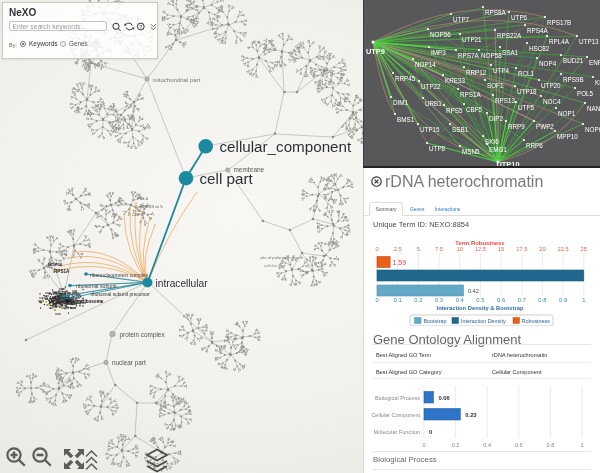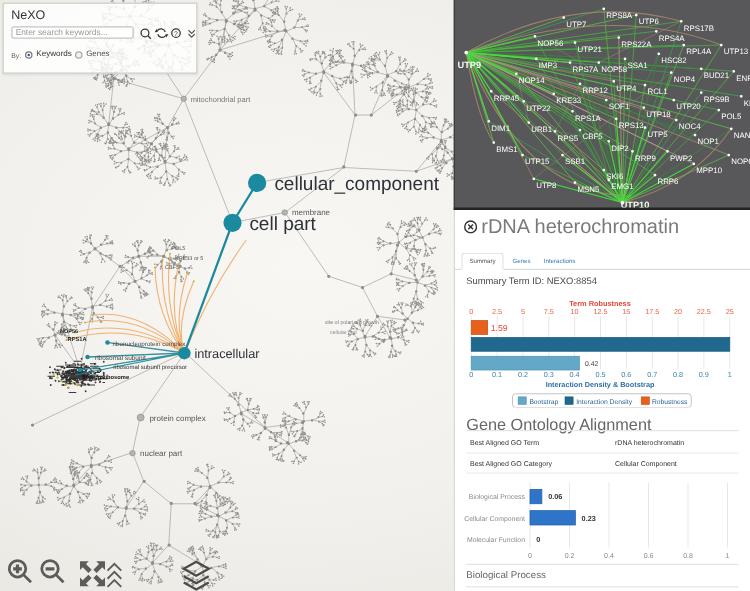--- a/index.html
+++ b/index.html
@@ -77,21 +77,21 @@
 <g stroke="#5c5c5a" stroke-width="1.5" fill="none">
 <path d="M83 13.5l5.5-5.5 5.5 5.5M83 20l5.5-5.5 5.5 5.5M83 26.5l5.5-5.5 5.5 5.5"></path>
 </g>
 <g stroke="#4a4a48" stroke-width="1.8" fill="none">
 <path d="M144 12l10-5.5L164 12l-10 5.5z"></path>
 <path d="M144 18l10 5.5L164 18"></path>
 <path d="M144 23l10 5.5L164 23"></path>
 </g>
 </svg>
 <div id="searchpanel">
-  <div style="position:absolute;left:6px;top:4px;font-size:10px;font-weight:normal;color:#333">NeXO</div>
+  <div style="position:absolute;left:6px;top:4px;font-size:10px;font-weight:bold;color:#333">NeXO</div>
   <div style="position:absolute;left:6px;top:17.5px;width:98px;height:10px;background:#fff;border:1px solid #c4c4c0;border-radius:2px;font-size:6.7px;color:#999;line-height:9px;padding-left:2.5px">Enter search keywords...</div>
   <svg width="52" height="14" viewBox="0 0 52 14" style="position:absolute;left:106px;top:17px">
     <g stroke="#333" stroke-width="1" fill="none">
       <circle cx="7" cy="6.3" r="3.1"></circle>
           <path d="M9.3 8.6L11.7 11"></path>
       <path d="M16.8 4.6a3.6 3.6 0 016.4 1M23.6 8.4a3.6 3.6 0 01-6.4-1"></path>
       <circle cx="31.8" cy="6.5" r="3.4"></circle>
     </g>
     <path d="M16.4 3l.9 2.5-2.6.3z" fill="#333"></path>
         <path d="M24 10l-.9-2.5 2.6-.3z" fill="#333"></path>
@@ -296,21 +296,21 @@
   <svg width="11" height="11" viewBox="0 0 11 11" style="position:absolute;left:7px;top:7.5px">
     <circle cx="5.5" cy="5.5" r="4.7" fill="none" stroke="#333" stroke-width="1.15"></circle>
     <path d="M3.6 3.6L7.4 7.4M7.4 3.6L3.6 7.4" stroke="#333" stroke-width="1.15"></path>
   </svg>
   <div style="position:absolute;left:21px;top:5px;font-size:16px;color:#77797c;white-space:nowrap">rDNA heterochromatin</div>
   <div class="tabbar">
     <div class="tab1">Summary</div>
     <div class="tablink" style="left:46px">Genes</div>
     <div class="tablink" style="left:71px">Interactions</div>
   </div>
-  <div style="position:absolute;left:9px;top:52px;font-size:7.5px;color:#4a4a4a">Summary Term ID: NEXO:8854</div>
+  <div style="position:absolute;left:9px;top:52px;font-size:7.5px;color:#4a4a4a">Unique Term ID: NEXO:8854</div>
   <div style="position:absolute;left:9px;top:64px"><svg width="222" height="94" viewBox="0 0 222 94" font-family="Liberation Sans, sans-serif">
           <path d="M4.0 21V63M24.7 21V63M45.4 21V63M66.0 21V63M86.7 21V63M107.4 21V63M128.1 21V63M148.8 21V63M169.4 21V63M190.1 21V63M210.8 21V63" stroke="#e3e3e3" stroke-width="0.7" fill="none"></path>
           <text x="4.0" y="19" font-size="5.8" fill="#e8684a" text-anchor="middle">0</text>
           <text x="24.7" y="19" font-size="5.8" fill="#e8684a" text-anchor="middle">2.5</text>
           <text x="45.4" y="19" font-size="5.8" fill="#e8684a" text-anchor="middle">5</text>
           <text x="66.0" y="19" font-size="5.8" fill="#e8684a" text-anchor="middle">7.5</text>
           <text x="86.7" y="19" font-size="5.8" fill="#e8684a" text-anchor="middle">10</text>
           <text x="107.4" y="19" font-size="5.8" fill="#e8684a" text-anchor="middle">12.5</text>
           <text x="128.1" y="19" font-size="5.8" fill="#e8684a" text-anchor="middle">15</text>
           <text x="148.8" y="19" font-size="5.8" fill="#e8684a" text-anchor="middle">17.5</text>

